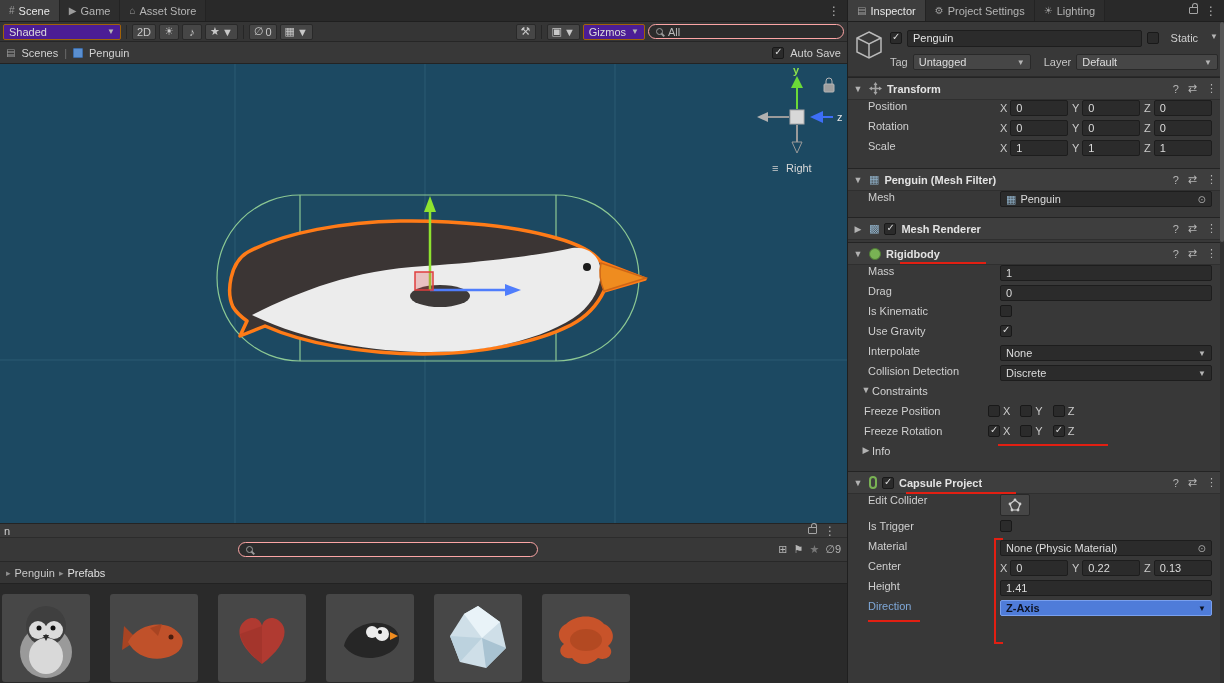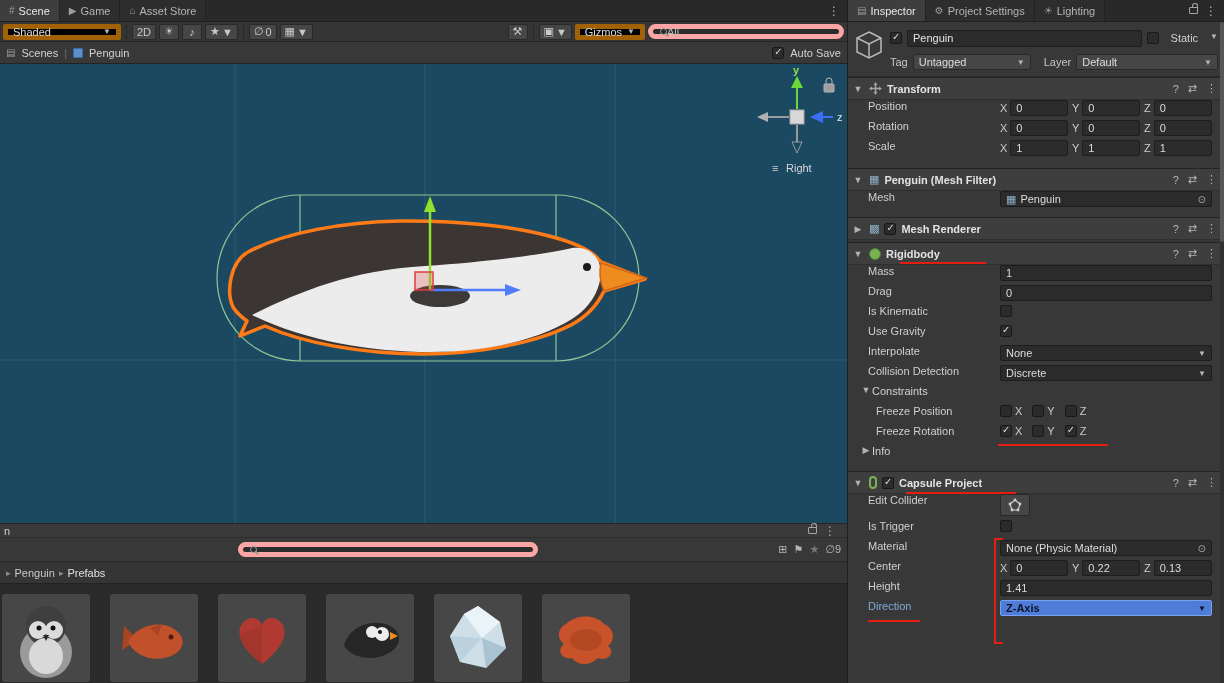--- a/index.html
+++ b/index.html
@@ -10,25 +10,25 @@
 
 .left{position:absolute;left:0;top:0;width:848px;height:683px;display:flex;flex-direction:column;border-right:1px solid #1f1f1f}
 .tabstrip{height:22px;background:#292929;display:flex;align-items:stretch;border-bottom:1px solid #1f1f1f}
 .tab{display:flex;align-items:center;gap:4px;padding:0 9px;background:#2d2d2d;color:#b4b4b4;border-right:1px solid #232323}
 .tab.active{background:#3e3e3e;color:#e8e8e8}
 .tico{font-size:10px;color:#9c9c9c}
 .strip-spacer{flex:1}
 .kebab{color:#aeaeae;padding:0 7px;display:flex;align-items:center;font-size:12px}
 
 .toolbar{height:20px;background:#353535;border-bottom:1px solid #262626;display:flex;align-items:center;padding:0 3px;gap:3px}
-.dd{background:#000000;border:5px solid #a16207;border-radius:2px;height:16px;display:flex;align-items:center;gap:5px;padding:0 5px;color:#dcdcdc;white-space:nowrap}
+.dd{background:#4c1d95;border:1px solid #a16207;border-radius:2px;height:16px;display:flex;align-items:center;gap:5px;padding:0 5px;color:#dcdcdc;white-space:nowrap}
 .dd .arr{font-size:8px;color:#b5b5b5}
 .tbtn{height:16px;min-width:20px;background:#464646;border:1px solid #292929;border-radius:2px;display:flex;align-items:center;justify-content:center;gap:2px;color:#c8c8c8;padding:0 4px}
 .tsep{width:1px;height:14px;background:#262626;margin:0 2px}
-.searchpill{background:#2c2c2c;border:5px solid #fca5a5;border-radius:9px;height:15px;display:flex;align-items:center;padding:0 7px;color:#b9b9b9}
+.searchpill{background:#2c2c2c;border:1px solid #fca5a5;border-radius:9px;height:15px;display:flex;align-items:center;gap:5px;padding:0 7px;color:#b9b9b9}
 .mag{width:7px;height:7px;border:1.5px solid #9a9a9a;border-radius:50%;position:relative;flex:none}
 .mag::after{content:'';position:absolute;width:4px;height:1.5px;background:#9a9a9a;transform:rotate(45deg);right:-3px;bottom:-1px}
 
 .scenesbar{height:22px;background:#383838;border-bottom:1px solid #232323;display:flex;align-items:center;gap:6px;padding:0 6px}
 .cube-mini{width:10px;height:10px;background:#5a8fd0;border:1px solid #3c6ca8;border-radius:1px;flex:none}
 .vbar{color:#6e6e6e}
 .checkbox{width:12px;height:12px;background:#2b2b2b;border:1px solid #191919;border-radius:2px;position:relative;flex:none}
 .checkbox.checked::after{content:'✓';position:absolute;left:1px;top:-2px;color:#dadada;font-size:10px}
 
 .viewport{flex:1;position:relative;background:#1c4962;overflow:hidden}
@@ -66,21 +66,21 @@
 .field{background:#2b2b2b;border:1px solid #1d1d1d;border-radius:2px;height:16px;display:flex;align-items:center;padding:0 5px;color:#dcdcdc;flex:1;min-width:0}
 .field.dropdown{justify-content:space-between;gap:4px}
 .field .arr{font-size:8px;color:#b5b5b5}
 .field.blue{background:#4f7cd9;border-color:#7aa0ee;color:#0d1222;font-weight:bold}
 .field.blue .arr{color:#0d1222}
 .vec{display:flex;flex:1;gap:4px}
 .vitem{display:flex;align-items:center;gap:3px;flex:1;min-width:0}
 .axis{color:#cbcbcb;flex:none}
 .obj-pick{margin-left:auto;color:#a8a8a8;font-size:10px;flex:none}
 .constraint-row{padding-left:12px}
-.freeze-row{padding-left:28px}
+.freeze-row{padding-left:16px}
 .freeze-grp{display:flex;align-items:center;gap:3px;margin-right:10px}
 .icon-sq{flex:none;display:inline-flex;align-items:center;justify-content:center}
 .rb-icon{width:12px;height:12px;border-radius:50%;background:#79b254;border:1px solid #4f7b36}
 .cap-icon{width:8px;height:13px;border:2px solid #79b254;border-radius:5px;background:transparent}
 .mf-icon{color:#8fb0c8;font-size:11px}
 .edit-col-btn{width:30px;height:22px;background:#464646;border:1px solid #292929;border-radius:2px;display:flex;align-items:center;justify-content:center}
 
 .red-under{position:absolute;height:2px;background:#e21f12;pointer-events:none}
 .red-bracket{position:absolute;width:9px;border-left:2px solid #e21f12;border-top:2px solid #e21f12;border-bottom:2px solid #e21f12;pointer-events:none}
 .dir-label{color:#7fa8d8}

